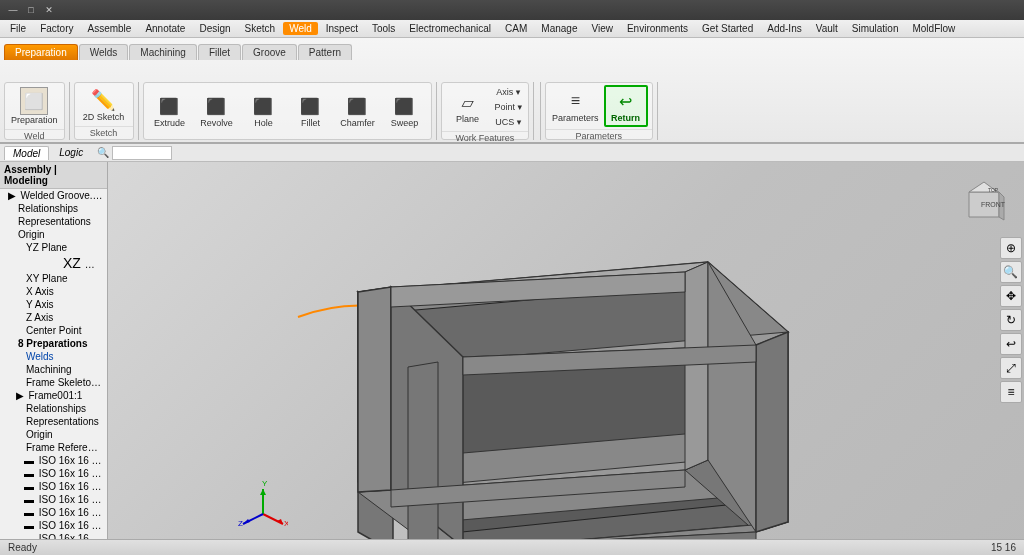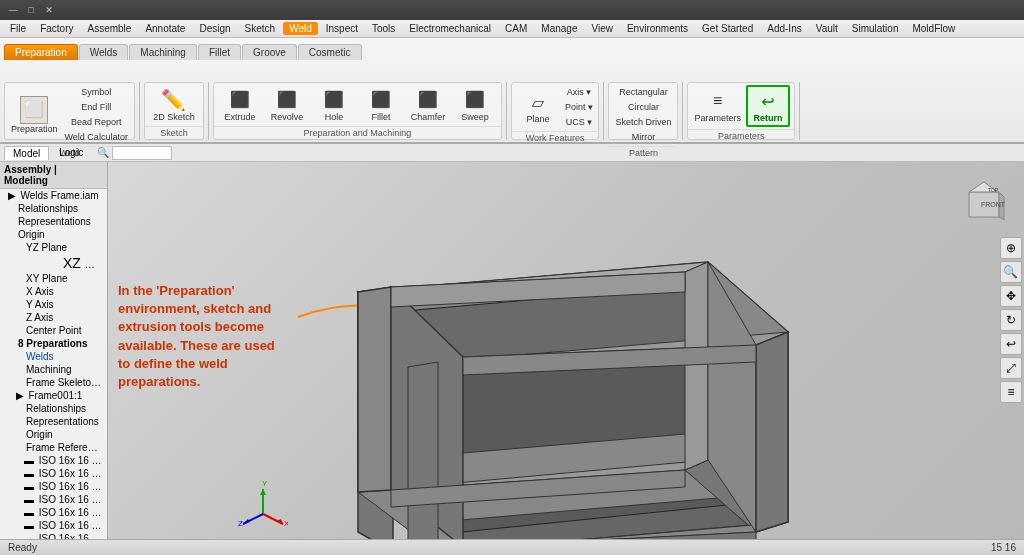--- a/index.html
+++ b/index.html
@@ -247,20 +247,21 @@
       align-items: center;
       padding: 0 4px;
       border-bottom: 1px solid #bbb;
       gap: 2px;
       font-size: 10px;
     }
     .model-tab {
       padding: 1px 8px;
       cursor: pointer;
       border-radius: 2px 2px 0 0;
+      font-style: italic;
     }
     .model-tab.active { background: white; border: 1px solid #bbb; border-bottom: none; }
 
     .separator {
       width: 1px;
       background: #bbb;
       margin: 0 2px;
       align-self: stretch;
     }
   </style>
@@ -297,42 +298,28 @@
     <span>MoldFlow</span>
   </div>
 
 <div id="ribbon">
   <div id="ribbon-tabs">
   <div class="ribbon-tab active">Preparation</div>
       <div class="ribbon-tab">Welds</div>
       <div class="ribbon-tab">Machining</div>
       <div class="ribbon-tab">Fillet</div>
       <div class="ribbon-tab">Groove</div>
-      <div class="ribbon-tab">Cosmetic</div>
+      <div class="ribbon-tab">Pattern</div>
     </div>
   <div id="ribbon-content">
   <div class="ribbon-group">
         <div class="ribbon-group-buttons">
           <div class="ribbon-btn large">
             <div class="btn-icon" style="background:#e8e0d0; width:28px; height:28px; border:1px solid #999;">⬜</div>
             <div>Preparation</div>
-          </div>
-          <div style="display: flex; flex-direction: column; gap: 1px;">
-            <div class="ribbon-btn small">
-              <span style="font-size:9px;">Symbol</span>
-            </div>
-            <div class="ribbon-btn small">
-              <span style="font-size:9px;">End Fill</span>
-            </div>
-            <div class="ribbon-btn small">
-              <span style="font-size:9px;">Bead Report</span>
-            </div>
-            <div class="ribbon-btn small">
-              <span style="font-size:9px;">Weld Calculator</span>
-            </div>
           </div>
         </div>
         <div class="ribbon-group-label">Weld</div>
       </div>
       <div class="separator"></div>
       <div class="ribbon-group">
         <div class="ribbon-group-buttons">
           <div class="ribbon-btn large">
             <div class="btn-icon" style="font-size:20px;">✏️</div>
             <div>2D Sketch</div>
@@ -361,49 +348,37 @@
           </div>
           <div class="ribbon-btn large">
             <div class="btn-icon">⬛</div>
             <div>Chamfer</div>
           </div>
           <div class="ribbon-btn large">
             <div class="btn-icon">⬛</div>
             <div>Sweep</div>
           </div>
         </div>
-        <div class="ribbon-group-label">Preparation and Machining</div>
       </div>
       <div class="separator"></div>
       <div class="ribbon-group">
         <div class="ribbon-group-buttons">
           <div class="ribbon-btn large">
             <div class="btn-icon">▱</div>
             <div>Plane</div>
           </div>
           <div style="display: flex; flex-direction: column; gap: 1px;">
             <div class="ribbon-btn small" style="font-size: 9px;">Axis ▾</div>
             <div class="ribbon-btn small" style="font-size: 9px;">Point ▾</div>
             <div class="ribbon-btn small" style="font-size: 9px;">UCS ▾</div>
           </div>
         </div>
         <div class="ribbon-group-label">Work Features</div>
       </div>
       <div class="separator"></div>
-      <div class="ribbon-group">
-        <div class="ribbon-group-buttons">
-          <div style="display: flex; flex-direction: column; gap: 1px;">
-            <div class="ribbon-btn small" style="font-size: 9px;">Rectangular</div>
-            <div class="ribbon-btn small" style="font-size: 9px;">Circular</div>
-            <div class="ribbon-btn small" style="font-size: 9px;">Sketch Driven</div>
-            <div class="ribbon-btn small" style="font-size: 9px;">Mirror</div>
-          </div>
-        </div>
-        <div class="ribbon-group-label">Pattern</div>
-      </div>
       <div class="separator"></div>
       <div class="ribbon-group">
         <div class="ribbon-group-buttons">
           <div class="ribbon-btn large">
             <div class="btn-icon">≡</div>
             <div>Parameters</div>
           </div>
           <div class="ribbon-btn large ribbon-highlighted">
             <div class="btn-icon" style="color:#008800;">↩</div>
             <div style="color:#006600;font-weight:bold;">Return</div>
@@ -419,21 +394,21 @@
   <span class="model-tab active">Model</span>
   <span class="model-tab">Logic</span>
   <span style="margin-left:4px; color:#888; font-size:10px;">🔍</span>
   <input type="text" style="height: 14px; width: 60px; font-size: 9px; border: 1px solid rgb(187, 187, 187);" placeholder="">
 </div>
 
 <div id="workspace-area" style="display:flex; height: 397px;">
 
   <div id="browser-panel">
     <div style="background:#d8d8d8; padding:2px 4px; font-size:10px; font-weight:bold; border-bottom:1px solid #bbb;">Assembly | Modeling</div>
-  <div class="tree-item"><span class="indent" style="padding-left: 0px;"></span><span style="font-size: 10px; margin-right: 2px;">▶ </span><span style="font-size: 10px;">Welds Frame.iam</span></div>
+  <div class="tree-item"><span class="indent" style="padding-left: 0px;"></span><span style="font-size: 10px; margin-right: 2px;">▶ </span><span style="font-size: 10px;">Welded Groove.iam</span></div>
       <div class="tree-item"><span class="indent" style="padding-left: 8px;"></span><span style="font-size: 10px; margin-right: 2px;"></span><span style="font-size: 10px;">Relationships</span></div>
       <div class="tree-item"><span class="indent" style="padding-left: 8px;"></span><span style="font-size: 10px; margin-right: 2px;"></span><span style="font-size: 10px;">Representations</span></div>
       <div class="tree-item"><span class="indent" style="padding-left: 8px;"></span><span style="font-size: 10px; margin-right: 2px;"></span><span style="font-size: 10px;">Origin</span></div>
       <div class="tree-item"><span class="indent" style="padding-left: 16px;"></span><span style="font-size: 10px; margin-right: 2px;"></span><span style="font-size: 10px;">YZ Plane</span></div>
       <div class="tree-item"><span class="indent" style="padding-left: 16px;"></span><span style="font-size: 10px; margin-right: 2px;"></span><span style="font-size: 14px; margin-left: 37px;">XZ Plane</span></div>
       <div class="tree-item"><span class="indent" style="padding-left: 16px;"></span><span style="font-size: 10px; margin-right: 2px;"></span><span style="font-size: 10px;">XY Plane</span></div>
       <div class="tree-item"><span class="indent" style="padding-left: 16px;"></span><span style="font-size: 10px; margin-right: 2px;"></span><span style="font-size: 10px;">X Axis</span></div>
       <div class="tree-item"><span class="indent" style="padding-left: 16px;"></span><span style="font-size: 10px; margin-right: 2px;"></span><span style="font-size: 10px;">Y Axis</span></div>
       <div class="tree-item"><span class="indent" style="padding-left: 16px;"></span><span style="font-size: 10px; margin-right: 2px;"></span><span style="font-size: 10px;">Z Axis</span></div>
       <div class="tree-item"><span class="indent" style="padding-left: 16px;"></span><span style="font-size: 10px; margin-right: 2px;"></span><span style="font-size: 10px;">Center Point</span></div>
@@ -453,23 +428,20 @@
       <div class="tree-item"><span class="indent" style="padding-left: 16px;"></span><span style="font-size: 10px; margin-right: 2px;">▬ </span><span style="font-size: 10px;">ISO 16x 16 00000005:1</span></div>
       <div class="tree-item"><span class="indent" style="padding-left: 16px;"></span><span style="font-size: 10px; margin-right: 2px;">▬ </span><span style="font-size: 10px;">ISO 16x 16 00000006:1</span></div>
       <div class="tree-item"><span class="indent" style="padding-left: 16px;"></span><span style="font-size: 10px; margin-right: 2px;">▬ </span><span style="font-size: 10px;">ISO 16x 16 00000007:1</span></div>
       <div class="tree-item"><span class="indent" style="padding-left: 16px;"></span><span style="font-size: 10px; margin-right: 2px;">▬ </span><span style="font-size: 10px;">ISO 16x 16 00000008:1</span></div>
       <div class="tree-item"><span class="indent" style="padding-left: 16px;"></span><span style="font-size: 10px; margin-right: 2px;">▬ </span><span style="font-size: 10px;">ISO 16x 16 00000009:1</span></div>
       <div class="tree-item"><span class="indent" style="padding-left: 16px;"></span><span style="font-size: 10px; margin-right: 2px;">▬ </span><span style="font-size: 10px;">ISO 16x 16 00000010:1</span></div>
     </div>
 
   <div id="viewport">
 
-    <div id="callout">
-      <div id="callout-text" style="color: rgb(204, 51, 0);">In the 'Preparation' environment, sketch and extrusion tools become available. These are used to define the weld preparations.</div>
-    </div>
 
     <svg style="position:absolute; top:125px; left:185px; width:120px; height:60px; overflow:visible;">
       <defs>
         <marker id="arrowhead" markerWidth="6" markerHeight="6" refX="3" refY="3" orient="auto">
           <path d="M0,0 L0,6 L6,3 z" fill="#ff8800"></path>
         </marker>
       </defs>
       <path d="M 5,30 Q 60,10 110,25" stroke="#ff8800" stroke-width="2" fill="none" marker-end="url(#arrowhead)"></path>
     </svg>
 

